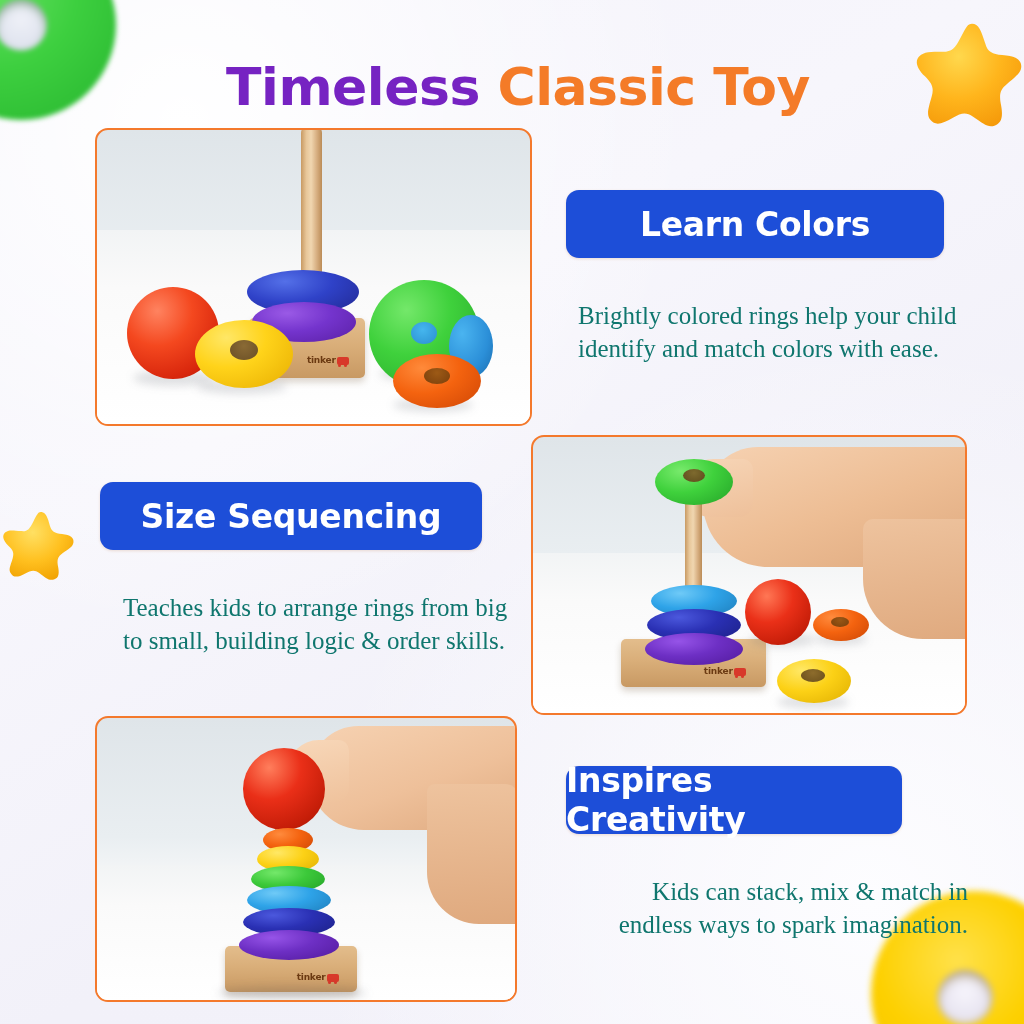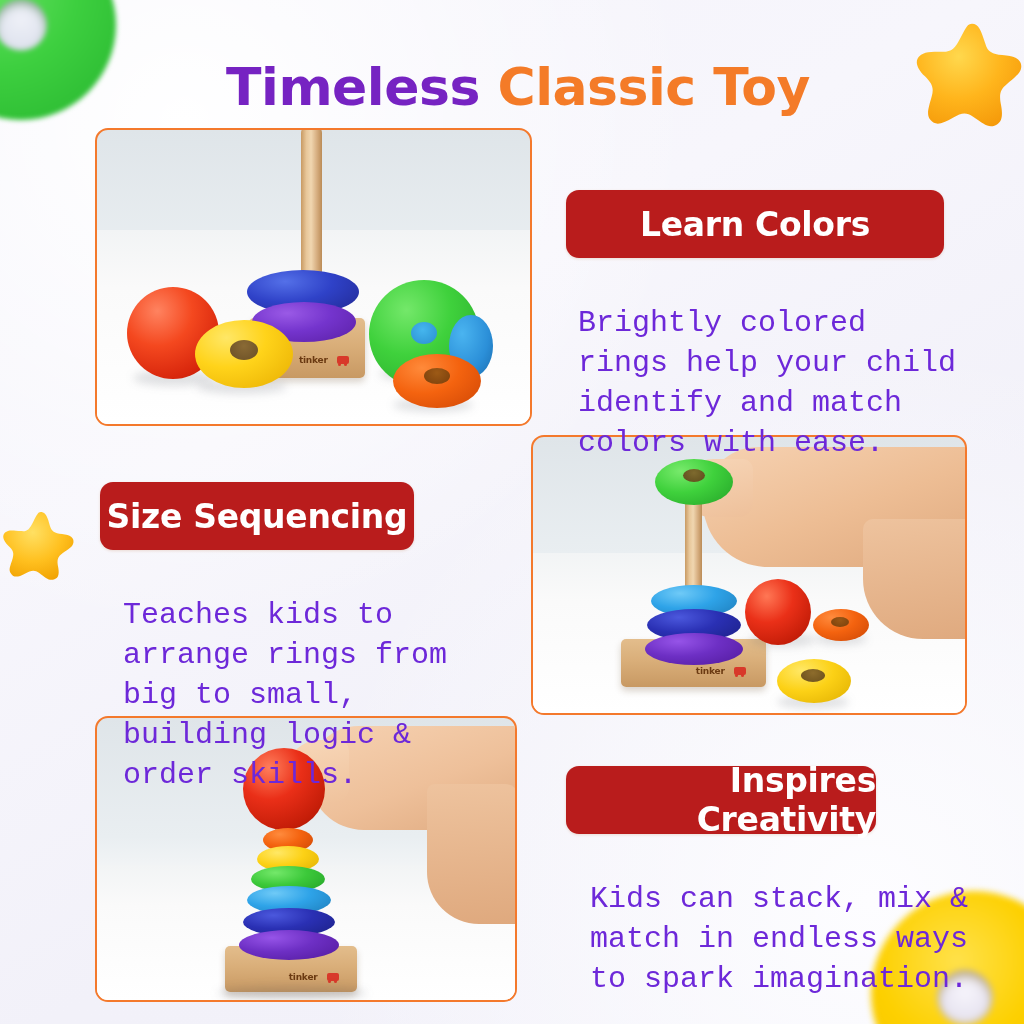--- a/index.html
+++ b/index.html
@@ -63,46 +63,46 @@
   .p1 .surface{height:66%;}
   .p2 .surface{height:58%;}
   .p3 .surface{height:48%;}
 
   
   .peg{position:absolute;border-radius:7px;
     background:linear-gradient(90deg,#c89a63 0%, #e8c79a 26%, #f0d6b0 48%, #d8b083 74%, #bb8c57 100%);}
   .base{position:absolute;border-radius:5px;
     background:linear-gradient(180deg,#e3bd8c 0%, #d9ae79 46%, #c89963 100%);
     box-shadow:0 4px 7px rgba(90,60,25,.22);}
-  .base .logo{position:absolute;right:14%;bottom:22%;display:flex;align-items:center;gap:9px;
+  .base .logo{position:absolute;right:14%;bottom:22%;display:flex;align-items:flex-end;gap:1px;
     font-size:9px;font-weight:700;color:#6b3a12;letter-spacing:-0.2px;
     font-family:"DejaVu Sans", sans-serif;}
   .logo .truck{width:12px;height:8px;border-radius:2px;background:#d8392a;position:relative;}
   .logo .truck::after{content:"";position:absolute;left:1px;bottom:-2px;width:3px;height:3px;
     border-radius:50%;background:#d8392a;box-shadow:6px 0 0 #d8392a;}
   .ring{position:absolute;border-radius:50%;}
   .ring::after{content:"";position:absolute;left:50%;top:50%;transform:translate(-50%,-50%);
     border-radius:50%;background:rgba(80,55,25,.55);}
   .ball{position:absolute;border-radius:50%;}
   .shadow{position:absolute;border-radius:50%;background:rgba(70,75,85,.16);filter:blur(4px);}
 
   
   .badge{
-    position:absolute;background:#b91c1c;border-radius:13px;
+    position:absolute;background:#1d4ed8;border-radius:13px;
     display:flex;align-items:center;justify-content:center;
     color:#ffffff;font-weight:700;font-size:33px;letter-spacing:-0.3px;
     font-family:"DejaVu Sans", sans-serif;
     box-shadow:0 1px 3px rgba(180,90,30,.18);
   }
   .badge-1{left:566px;top:190px;width:378px;height:68px;}
-  .badge-2{left:100px;top:482px;width:314px;height:68px;}
-  .badge-3{left:566px;top:766px;width:310px;height:68px;text-align:right;}
+  .badge-2{left:100px;top:482px;width:382px;height:68px;}
+  .badge-3{left:566px;top:766px;width:336px;height:68px;}
   .body{
-    position:absolute;color:#6d28d9;font-size:30px;line-height:1.33;
-    font-family:Liberation Mono, monospace;font-weight:400;
+    position:absolute;color:#0f766e;font-size:25px;line-height:1.33;
+    font-family:Liberation Serif, serif;font-weight:400;
   }
   .body-1{left:578px;top:274px;width:395px;}
   .body-2{left:123px;top:566px;width:395px;}
   .body-3{left:578px;top:850px;width:390px;text-align:right;}
 </style>
 </head>
 <body>
 
 <div class="deco deco-green-ring"></div>
 <div class="deco deco-yellow-ring"></div>

